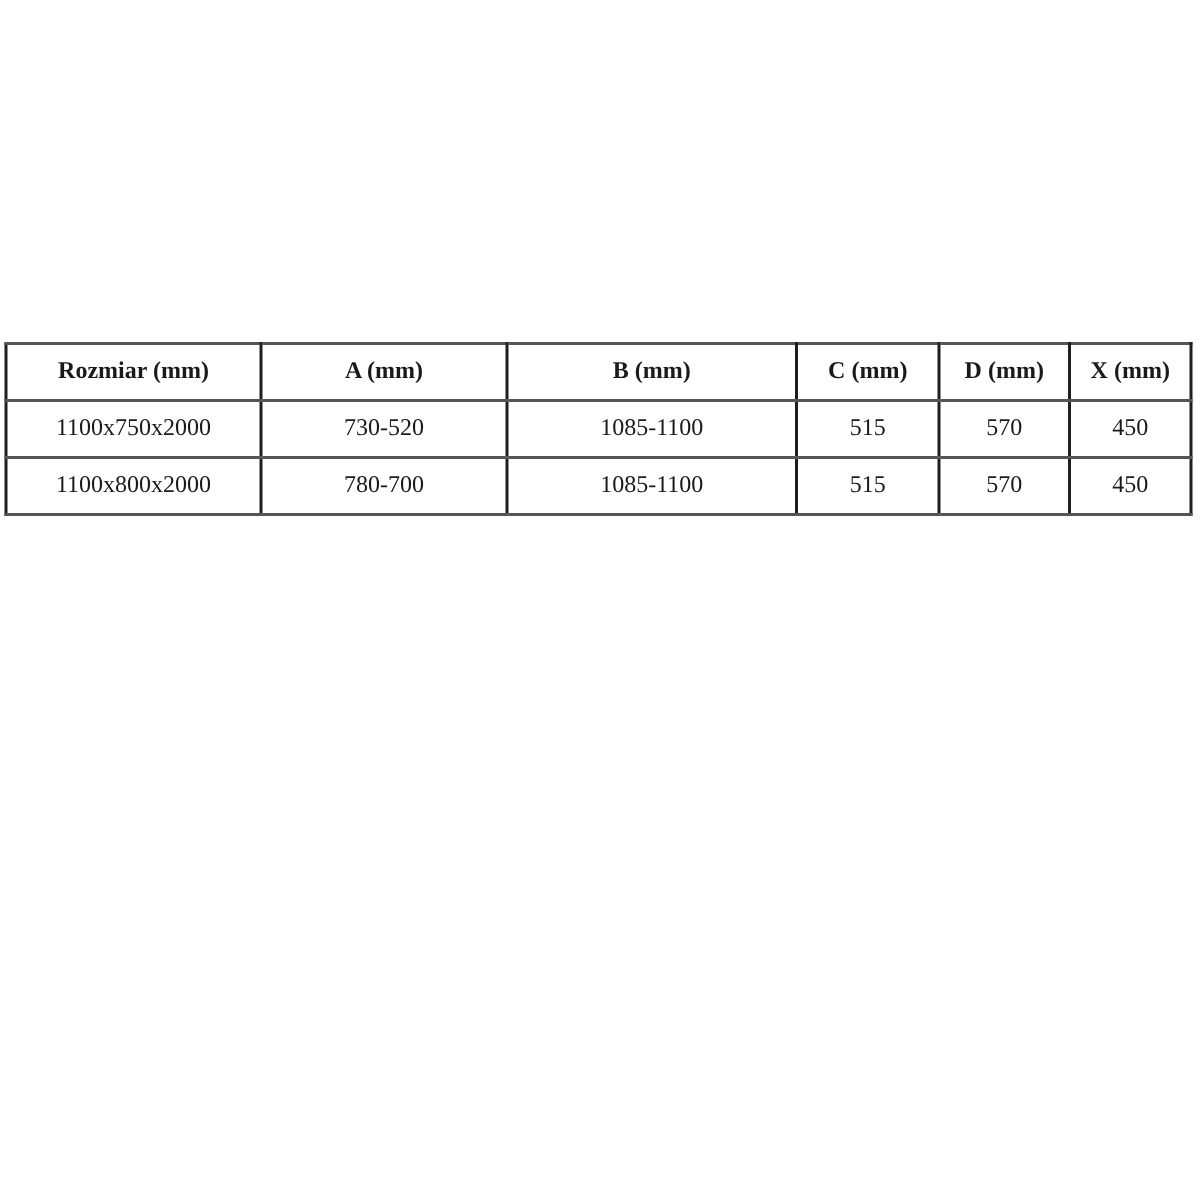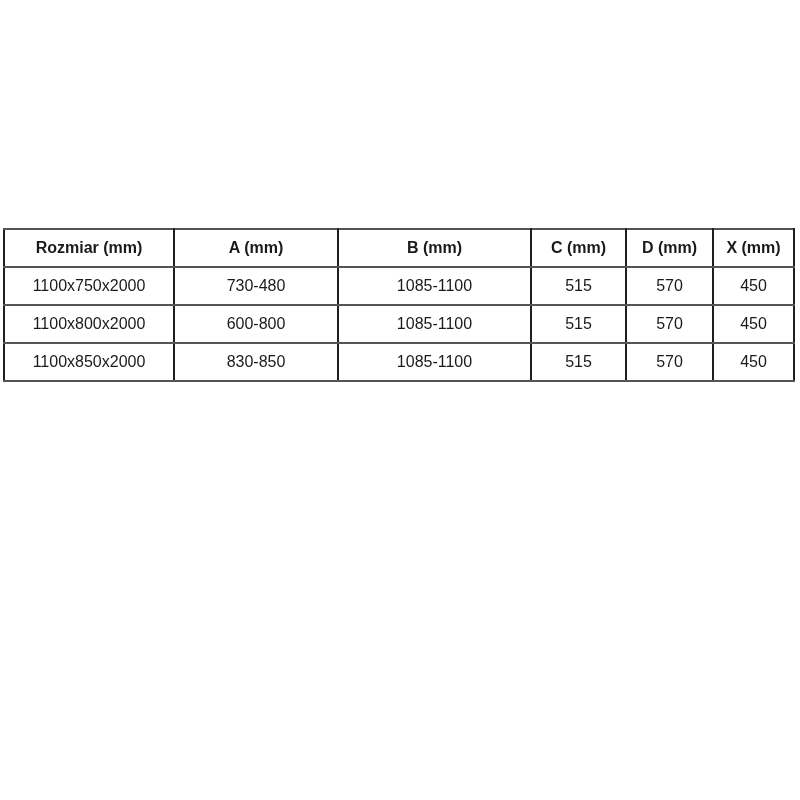--- a/index.html
+++ b/index.html
@@ -8,20 +8,21 @@
     width: 800px;
     height: 800px;
     background: #ffffff;
     font-family: "Liberation Sans", "DejaVu Sans", sans-serif;
   }
   .table-wrap {
     position: absolute;
     left: 3px;
     top: 228px;
     width: 790px;
+    font-family: Liberation Serif, serif;
   }
   table.spec-table {
     border-collapse: collapse;
     table-layout: fixed;
     width: 790px;
     color: #1a1a1a;
   }
   table.spec-table th,
   table.spec-table td {
     border-style: solid;
@@ -70,37 +71,29 @@
         <th>A (mm)</th>
         <th>B (mm)</th>
         <th>C (mm)</th>
         <th>D (mm)</th>
         <th>X (mm)</th>
       </tr>
     </thead>
     <tbody>
         <tr>
           <td>1100x750x2000</td>
-          <td>730-480</td>
+          <td>730-520</td>
           <td>1085-1100</td>
           <td>515</td>
           <td>570</td>
           <td>450</td>
         </tr>
         <tr>
           <td>1100x800x2000</td>
-          <td>600-800</td>
-          <td>1085-1100</td>
-          <td>515</td>
-          <td>570</td>
-          <td>450</td>
-        </tr>
-        <tr>
-          <td>1100x850x2000</td>
-          <td>830-850</td>
+          <td>780-700</td>
           <td>1085-1100</td>
           <td>515</td>
           <td>570</td>
           <td>450</td>
         </tr>
       </tbody>
   </table>
 </div>
 
 </body></html>

